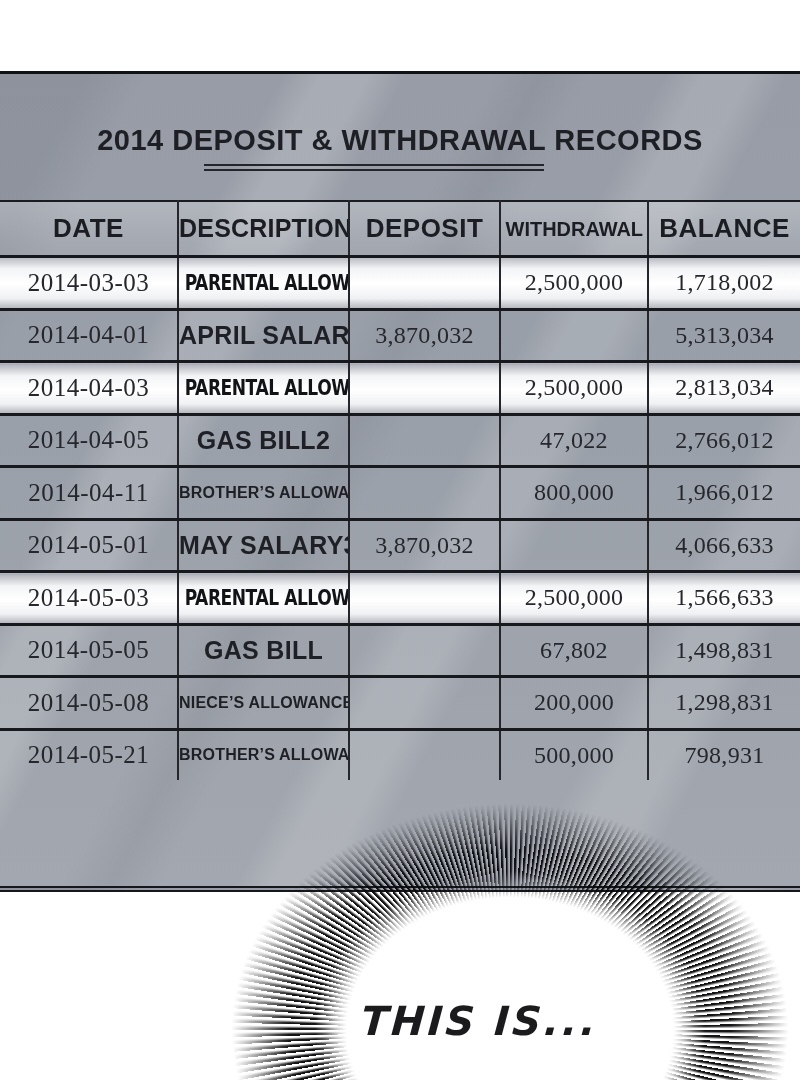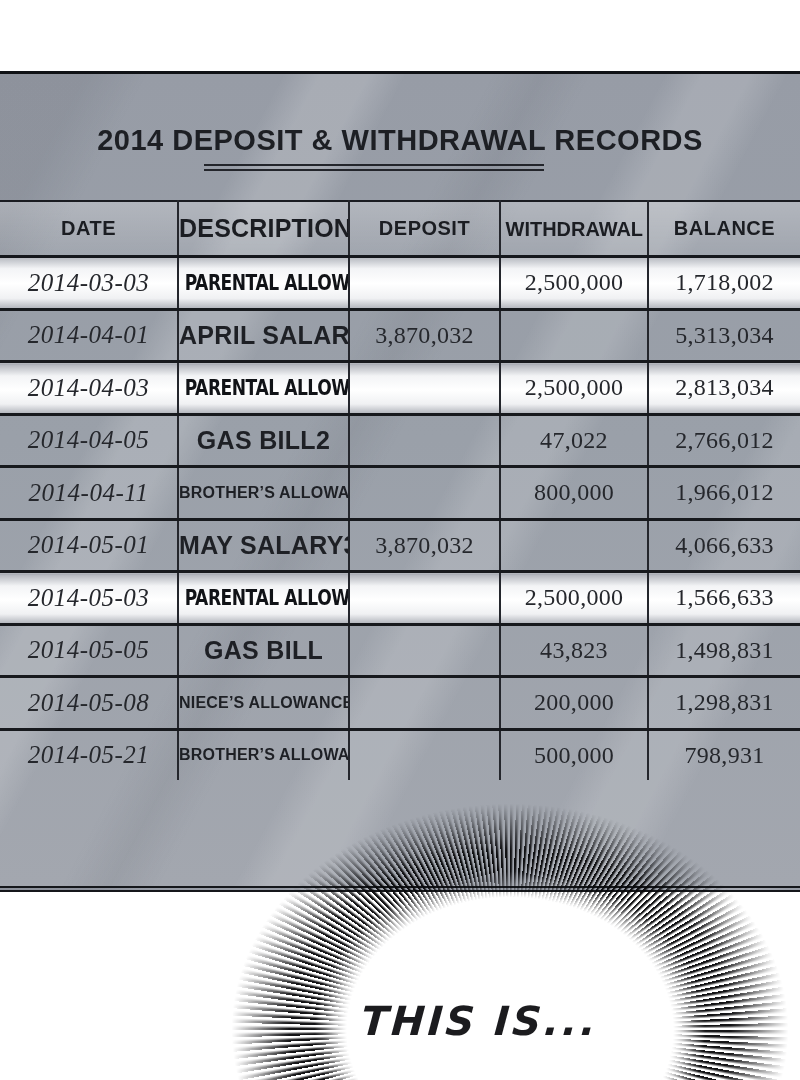--- a/index.html
+++ b/index.html
@@ -46,29 +46,29 @@
   table.records th{
     height:53px;border-bottom:3px solid #15171c;
     background:linear-gradient(180deg,rgba(255,255,255,0.25),rgba(255,255,255,0.08));
     font-weight:bold;color:#1b1d22;
   }
   table.records td{height:49.5px;}
   table.records tr.data-row{border-top:3px solid #17191d;}
   table.records tr.data-row:first-child{border-top:none;}
   .col-b{border-left:2px solid #24262c;}
 
-  th .h-big{font-size:20px;letter-spacing:0.5px;text-align:right;}
+  th .h-big{font-size:26px;letter-spacing:0.5px;text-align:right;}
   th .h-mid{font-size:25px;letter-spacing:0.2px;}
   th .h-narrow{font-size:21px;display:inline-block;transform:scaleX(0.95);}
 
   tr.highlight{
     background:linear-gradient(180deg,#b4b7be 0%,#f3f4f6 22%,#ffffff 50%,#f0f1f3 78%,#a9acb4 100%);
   }
 
-  .cell-date{font-family:"Liberation Serif",serif;font-size:25px;letter-spacing:0.5px;color:#25272c;white-space:nowrap;font-style:italic;}
+  .cell-date{font-family:"Liberation Serif",serif;font-size:25px;letter-spacing:0.5px;color:#25272c;white-space:nowrap;}
   .cell-num{font-family:"Liberation Serif",serif;font-size:24px;letter-spacing:0.3px;color:#25272c;white-space:nowrap;}
   .desc-sans{font-size:25px;font-weight:bold;letter-spacing:0.3px;white-space:nowrap;color:#1e2025;}
   .desc-small{font-size:16px;font-weight:bold;letter-spacing:0.2px;white-space:nowrap;color:#1e2025;}
   .desc-comic{
     font-family:"DejaVu Sans",sans-serif;font-size:18px;font-weight:bold;
     letter-spacing:-0.5px;white-space:nowrap;display:inline-block;
     transform:scale(0.95,1.15);color:#111317;
   }
 
   
@@ -167,21 +167,21 @@
     <td><span class="cell-date">2014-05-03</span></td>
     <td class="col-b"><span class="desc-comic">PARENTAL ALLOWANCE</span></td>
     <td class="col-b"><span class="cell-num"></span></td>
     <td class="col-b"><span class="cell-num">2,500,000</span></td>
     <td class="col-b"><span class="cell-num">1,566,633</span></td>
   </tr>
         <tr class="data-row">
     <td><span class="cell-date">2014-05-05</span></td>
     <td class="col-b"><span class="desc-sans">GAS BILL</span></td>
     <td class="col-b"><span class="cell-num"></span></td>
-    <td class="col-b"><span class="cell-num">43,823</span></td>
+    <td class="col-b"><span class="cell-num">67,802</span></td>
     <td class="col-b"><span class="cell-num">1,498,831</span></td>
   </tr>
         <tr class="data-row">
     <td><span class="cell-date">2014-05-08</span></td>
     <td class="col-b"><span class="desc-small">NIECE’S ALLOWANCE</span></td>
     <td class="col-b"><span class="cell-num"></span></td>
     <td class="col-b"><span class="cell-num">200,000</span></td>
     <td class="col-b"><span class="cell-num">1,298,831</span></td>
   </tr>
         <tr class="data-row">

